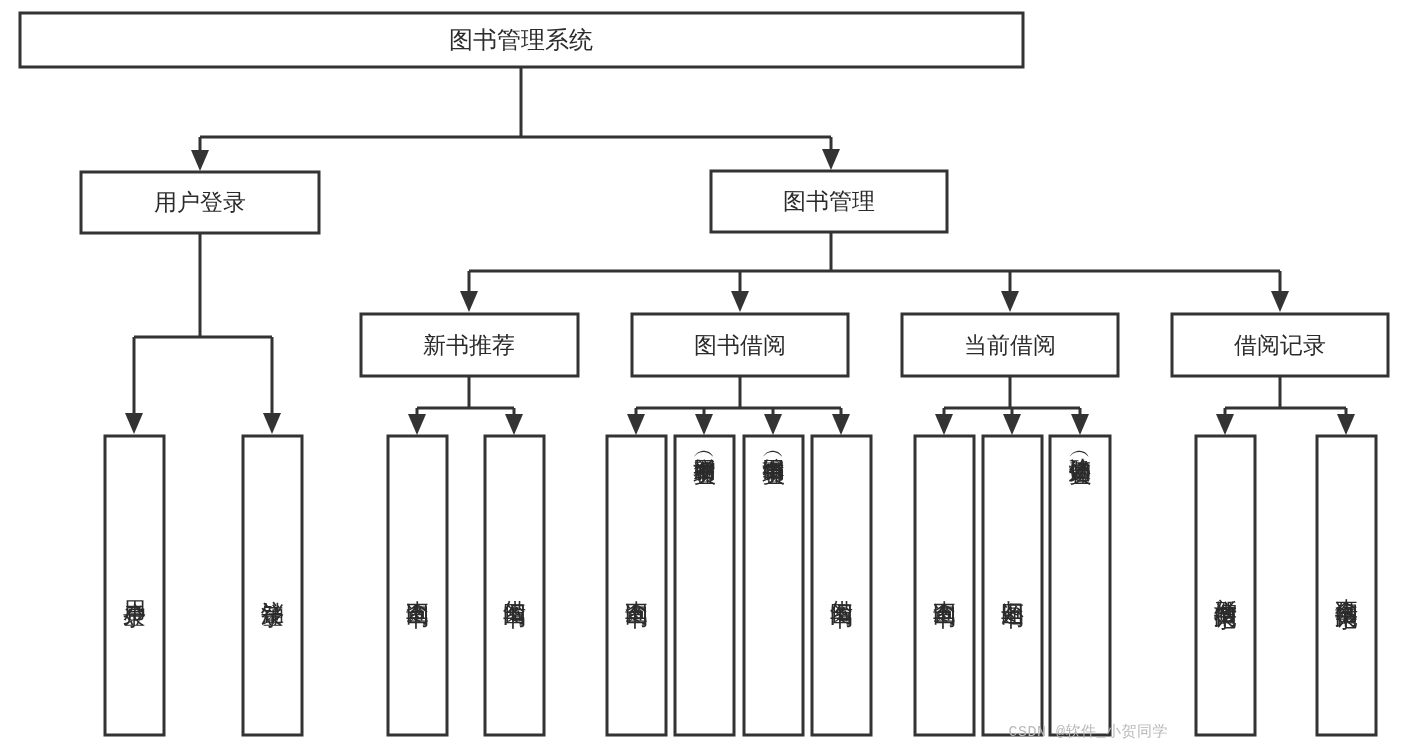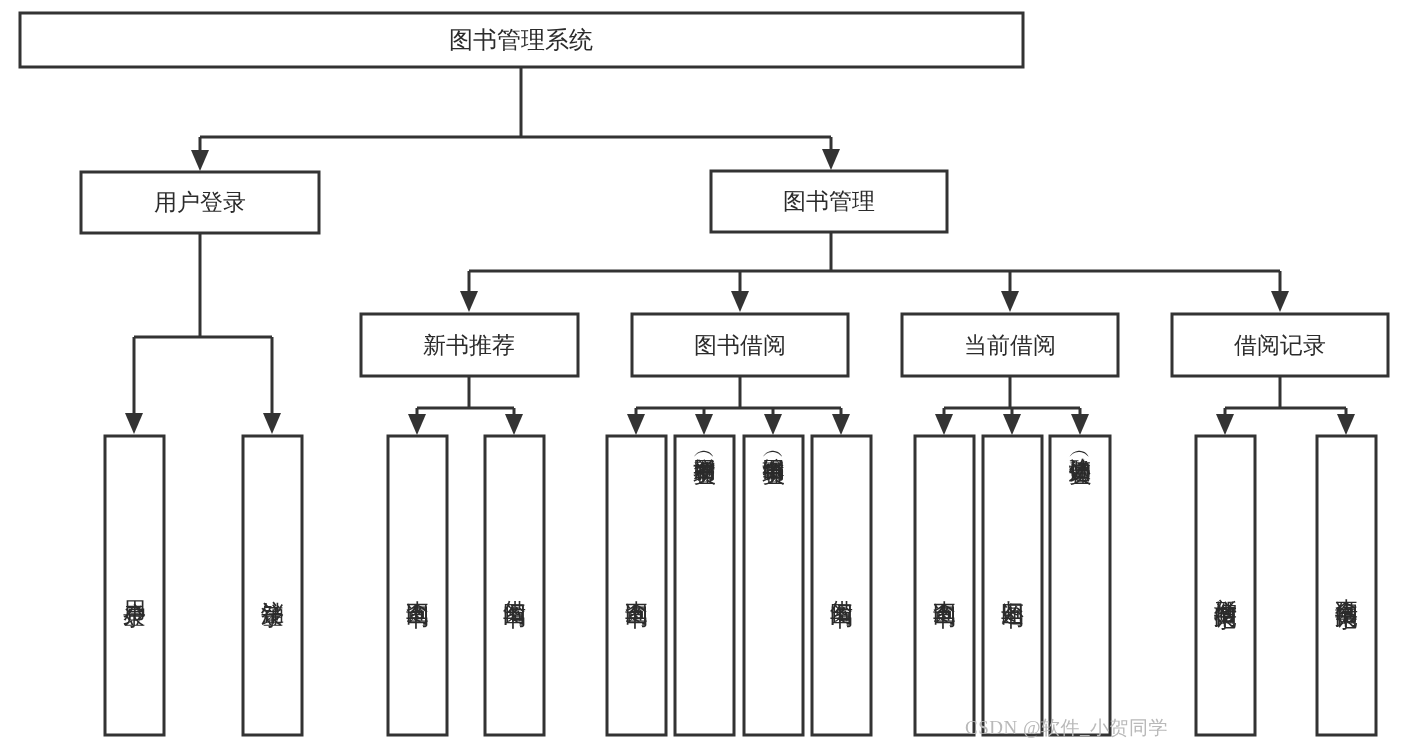--- a/index.html
+++ b/index.html
@@ -70,22 +70,22 @@
     text-align: center;
   }
   .leaf-label.tall {
     font-size: 22px;
     letter-spacing: 1px;
   }
   .watermark {
     position: absolute;
     right: 8px;
     bottom: 6px;
-    font-family: Liberation Serif, serif;
-    font-size: 19px;
+    font-family: Liberation Mono, monospace;
+    font-size: 15px;
     color: #b9b9b9;
     letter-spacing: 0.5px;
     white-space: nowrap;
   }
 </style>
 </head>
 <body>
 
 <div id="diagram-root">
 

